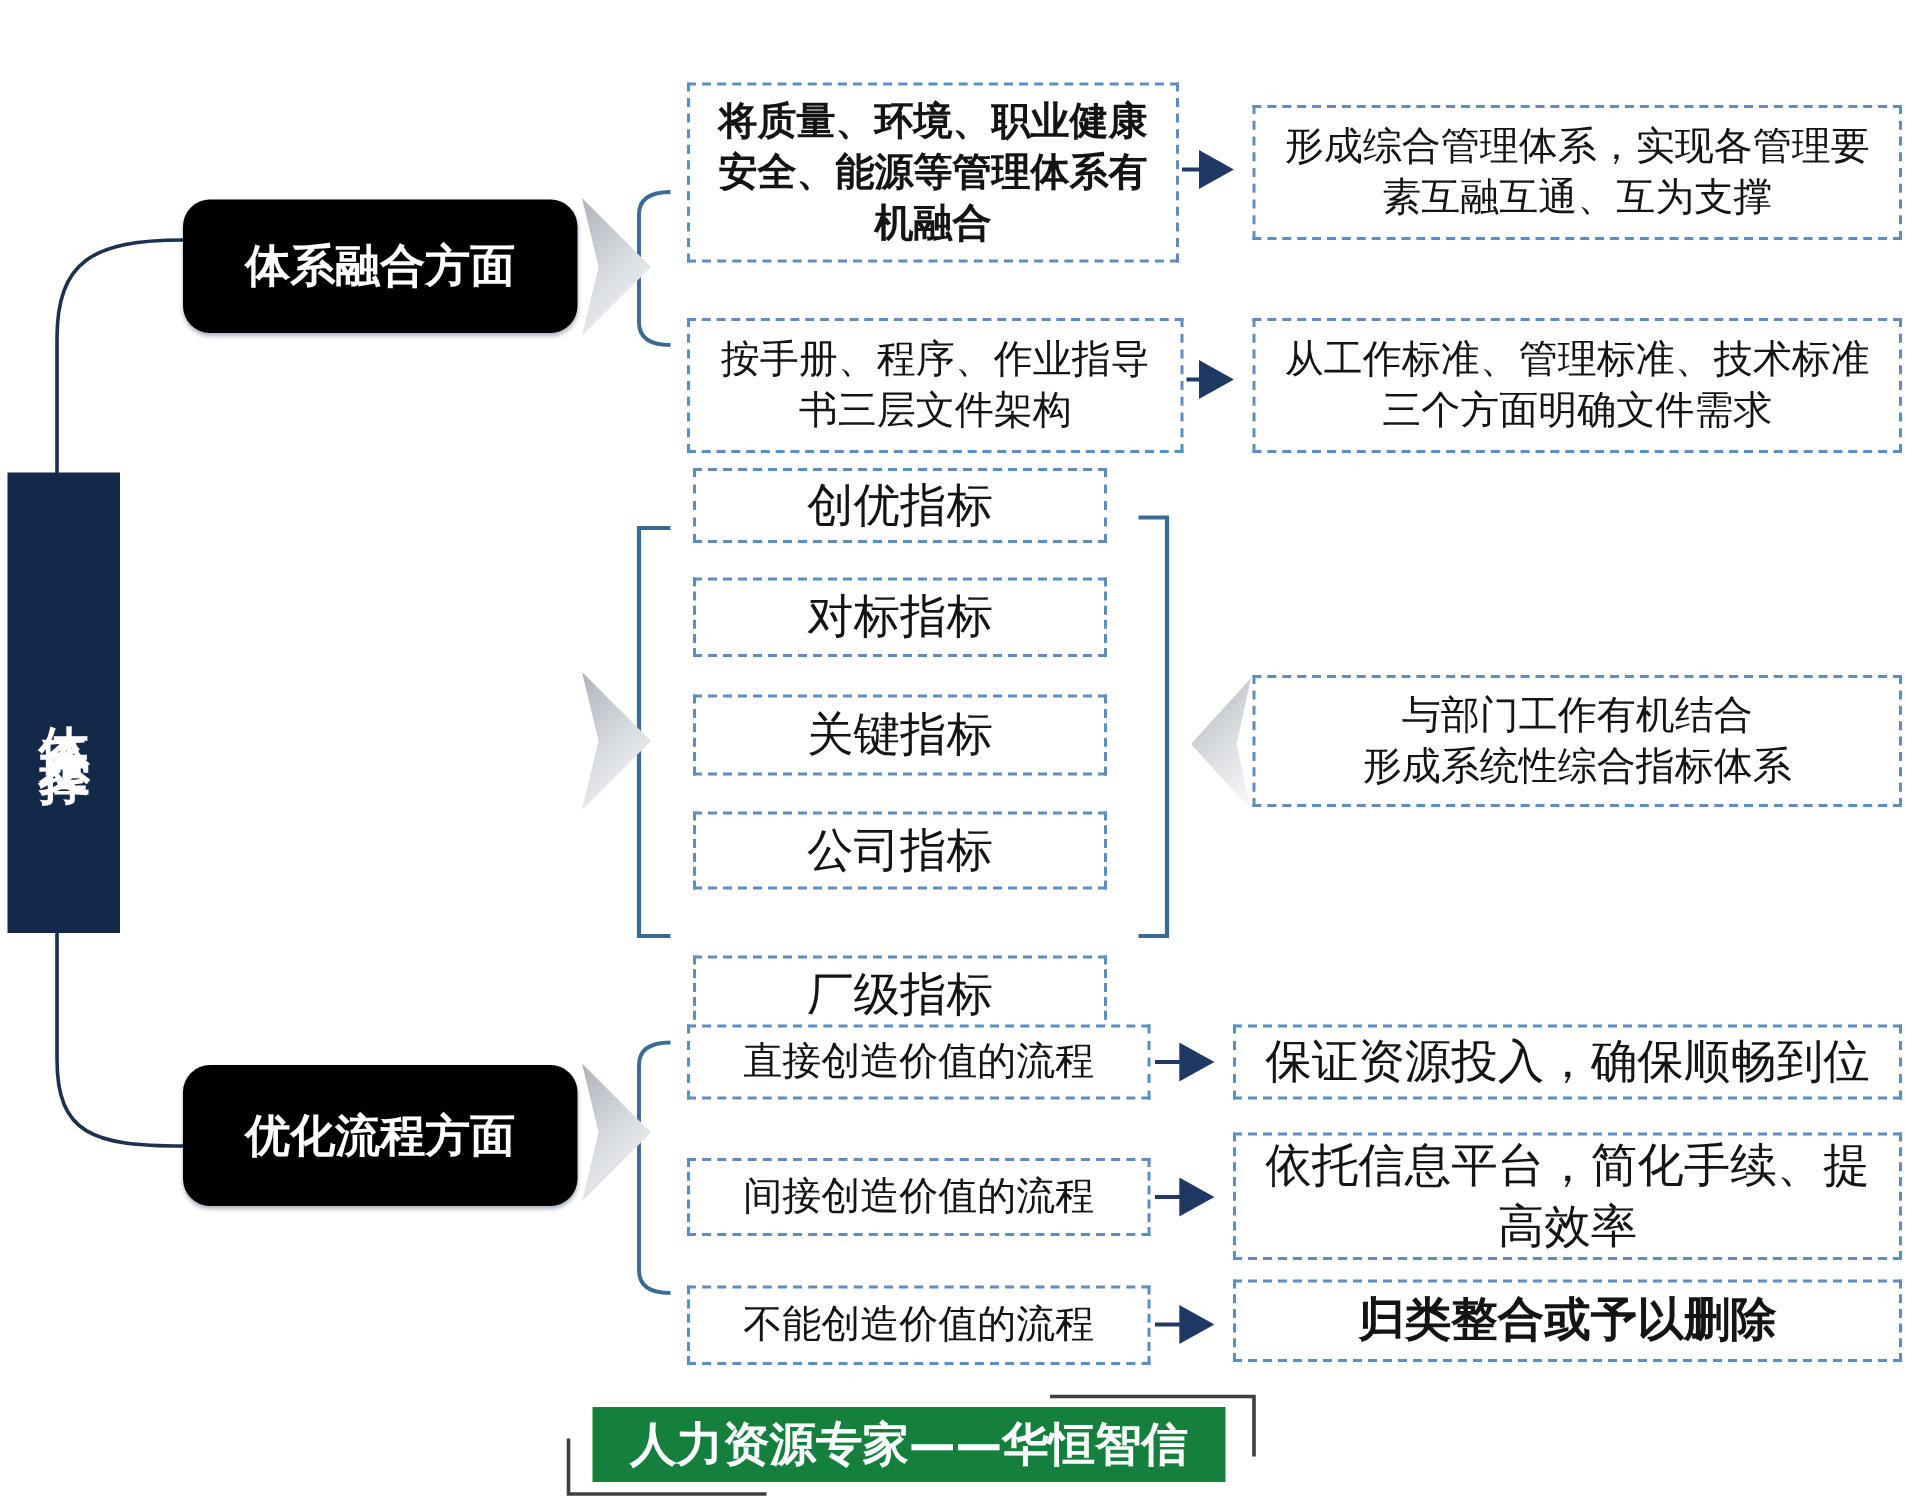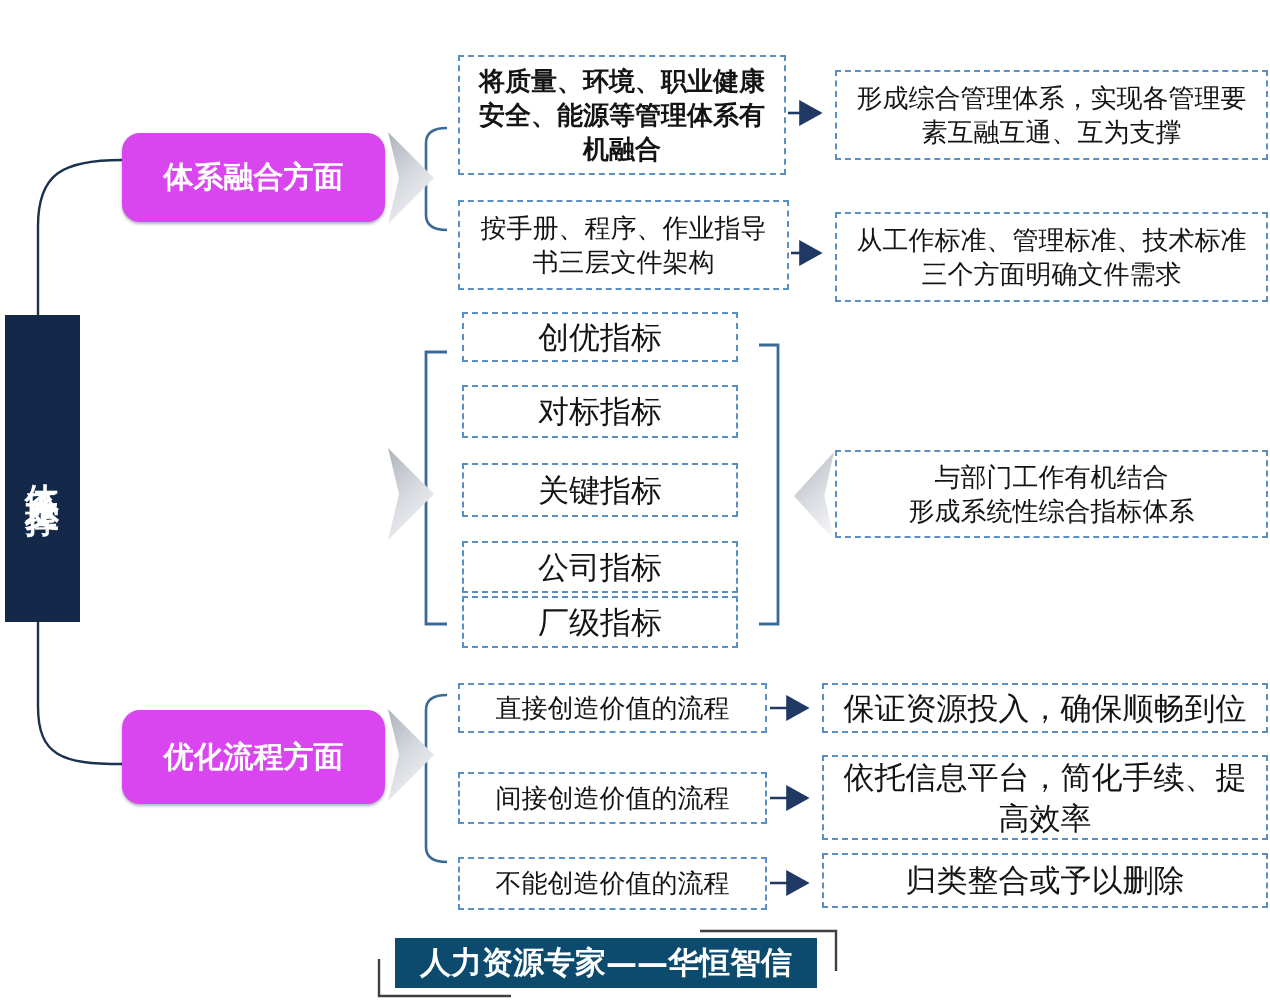--- a/index.html
+++ b/index.html
@@ -8,40 +8,40 @@
     font-family:"DejaVu Sans","Liberation Sans",sans-serif;
   }
   #connectors{position:absolute;left:0;top:0;width:1270px;height:1000px;pointer-events:none;}
   .root-box{
     position:absolute;left:5px;top:315px;width:75px;height:307px;
     background:#14294a;color:#fff;display:flex;align-items:center;justify-content:center;
     writing-mode:vertical-rl;text-orientation:upright;
     font-size:34px;font-weight:bold;letter-spacing:6px;z-index:3;
   }
   .cat-box{
-    position:absolute;width:263px;background:#d946ef;border-radius:18px;
+    position:absolute;width:263px;background:#000000;border-radius:18px;
     color:#fff;font-size:30px;font-weight:bold;
     display:flex;align-items:center;justify-content:center;z-index:3;
     box-shadow:0 2px 3px rgba(20,41,74,.35);
   }
   .dash-box{
     position:absolute;border:2px dashed #5b8fc4;background:#fff;box-sizing:border-box;
     display:flex;align-items:center;justify-content:center;text-align:center;
     color:#141414;line-height:1.32;padding:2px 10px;z-index:2;
   }
   .pre{white-space:pre-line;}
   .chev{
     position:absolute;z-index:2;
     background:linear-gradient(135deg,#aeb2ba 0%,#d9dce1 50%,#f9fafb 100%);
   }
   .chev.right{clip-path:polygon(0% 0%,100% 50%,0% 100%,24% 50%);}
   .chev.left{clip-path:polygon(100% 0%,0% 50%,100% 100%,76% 50%);}
   .footer-banner{
     position:absolute;left:395px;top:938px;width:422px;height:50px;
-    background:#0c4a6e;color:#fff;font-size:31px;font-weight:bold;
+    background:#15803d;color:#fff;font-size:31px;font-weight:bold;
     display:flex;align-items:center;justify-content:center;z-index:3;
   }
   .fs26{font-size:26px;}
   .fs25{font-size:31px;}
 </style>
 </head>
 <body>
 
 <div id="stage">
 
@@ -78,33 +78,33 @@
   <div class="cat-box" style="left:122px;top:133px;height:89px;">体系融合方面</div>
   <div class="cat-box" style="left:122px;top:710px;height:94px;text-align:right;">优化流程方面</div>
 
   <div class="chev right" style="left:388px;top:132px;width:46px;height:92px;"></div>
   <div class="chev right" style="left:388px;top:448px;width:46px;height:92px;"></div>
   <div class="chev right" style="left:388px;top:709px;width:46px;height:92px;"></div>
   <div class="chev left" style="left:794px;top:452px;width:40px;height:88px;"></div>
 
   <div class="dash-box fs26" style="left:458px;top:55px;width:328px;height:120px;font-weight:bold;">将质量、环境、职业健康安全、能源等管理体系有机融合</div>
   <div class="dash-box fs26" style="left:835px;top:70px;width:433px;height:90px;">形成综合管理体系，实现各管理要素互融互通、互为支撑</div>
-  <div class="dash-box fs26" style="left:458px;top:200px;width:331px;height:90px;">按手册、程序、作业指导书三层文件架构</div>
+  <div class="dash-box fs26" style="left:458px;top:212px;width:331px;height:90px;">按手册、程序、作业指导书三层文件架构</div>
   <div class="dash-box fs26" style="left:835px;top:212px;width:433px;height:90px;">从工作标准、管理标准、技术标准三个方面明确文件需求</div>
 
   <div class="dash-box fs25" style="left:462px;top:312px;width:276px;height:50px;">创优指标</div>
   <div class="dash-box fs25" style="left:462px;top:385px;width:276px;height:53px;">对标指标</div>
   <div class="dash-box fs25" style="left:462px;top:463px;width:276px;height:54px;">关键指标</div>
   <div class="dash-box fs25" style="left:462px;top:541px;width:276px;height:52px;">公司指标</div>
-  <div class="dash-box fs25" style="left:462px;top:596px;width:276px;height:52px;text-align:center;">厂级指标</div>
+  <div class="dash-box fs25" style="left:462px;top:637px;width:276px;height:52px;text-align:center;">厂级指标</div>
   <div class="dash-box fs26 pre" style="left:835px;top:450px;width:433px;height:88px;">与部门工作有机结合
 形成系统性综合指标体系</div>
 
   <div class="dash-box fs26" style="left:458px;top:683px;width:309px;height:50px;">直接创造价值的流程</div>
   <div class="dash-box fs25" style="left:822px;top:683px;width:446px;height:50px;">保证资源投入，确保顺畅到位</div>
   <div class="dash-box fs26" style="left:458px;top:772px;width:309px;height:52px;">间接创造价值的流程</div>
   <div class="dash-box fs25" style="left:822px;top:755px;width:446px;height:85px;">依托信息平台，简化手续、提高效率</div>
   <div class="dash-box fs26" style="left:458px;top:857px;width:309px;height:53px;">不能创造价值的流程</div>
-  <div class="dash-box fs25" style="left:822px;top:853px;width:446px;height:55px;">归类整合或予以删除</div>
+  <div class="dash-box fs25" style="left:822px;top:853px;width:446px;height:55px;font-weight:bold;">归类整合或予以删除</div>
 
   <div class="footer-banner">人力资源专家——华恒智信</div>
 
 </div>
 
 </body></html>

